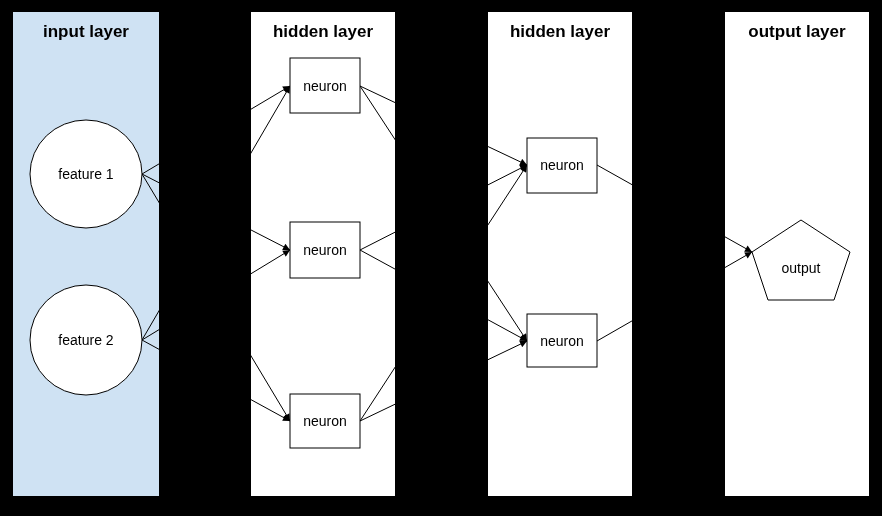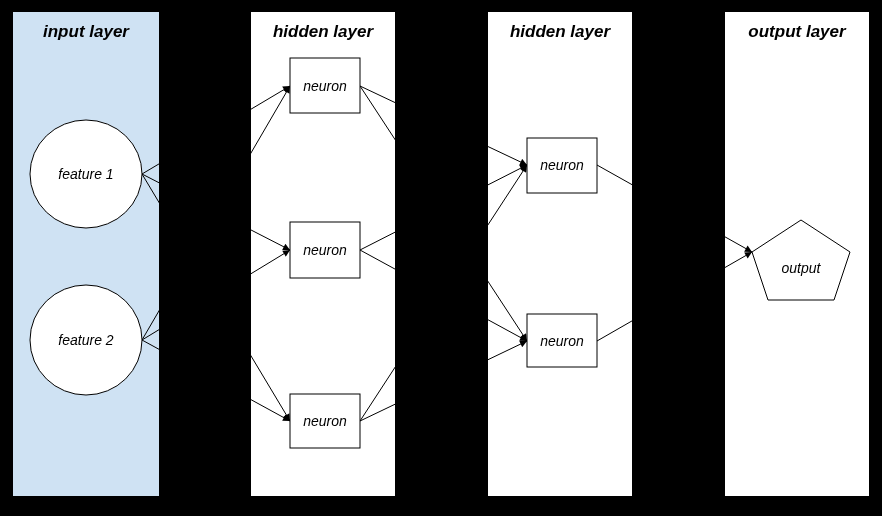--- a/index.html
+++ b/index.html
@@ -2,21 +2,20 @@
 <html><head>
 <meta charset="utf-8">
 <style>
   html, body { margin: 0; padding: 0; background: #000; }
   .stage {
     position: relative;
     width: 882px;
     height: 516px;
     background: #000;
     overflow: hidden;
-    font-style: italic;
   }
   svg { display: block; }
   .layer-title {
     font-family: "Liberation Sans", sans-serif;
     font-size: 17px;
     font-weight: bold;
     fill: #000000;
     text-anchor: middle;
   }
   .node-label {

